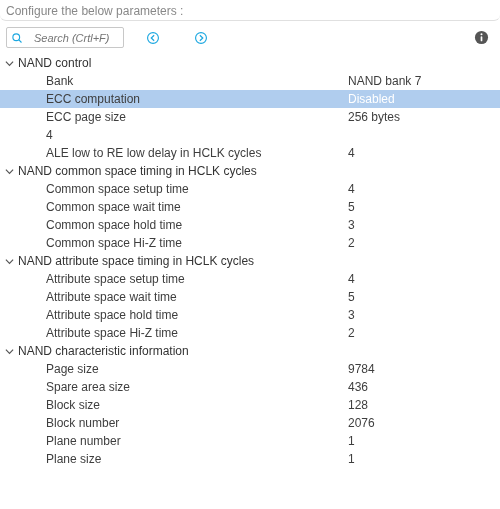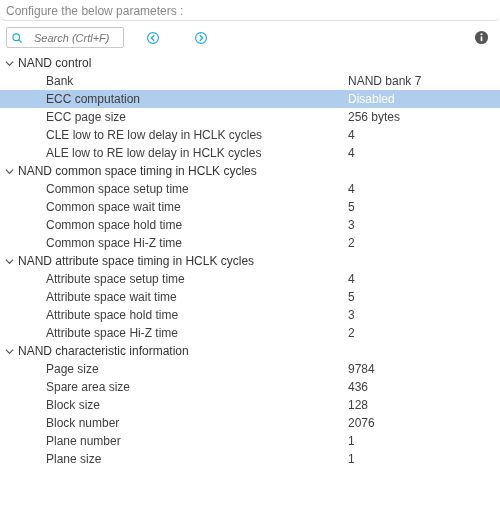--- a/index.html
+++ b/index.html
@@ -146,21 +146,20 @@
     </div>
     <div class="row selected">
       <span class="param">ECC computation</span>
       <span class="val">Disabled</span>
     </div>
     <div class="row">
       <span class="param">ECC page size</span>
       <span class="val">256 bytes</span>
     </div>
     <div class="row">
-      <span class="param">CLE low to RE low delay in HCLK cycles</span>
       <span class="val">4</span>
     </div>
     <div class="row">
       <span class="param">ALE low to RE low delay in HCLK cycles</span>
       <span class="val">4</span>
     </div>
     <div class="group-header">
       <span class="chev">
         <svg width="9" height="9" viewBox="0 0 10 10">
           <path d="M1 3 L5 7 L9 3" fill="none" stroke="#555" stroke-width="1.3"></path>

